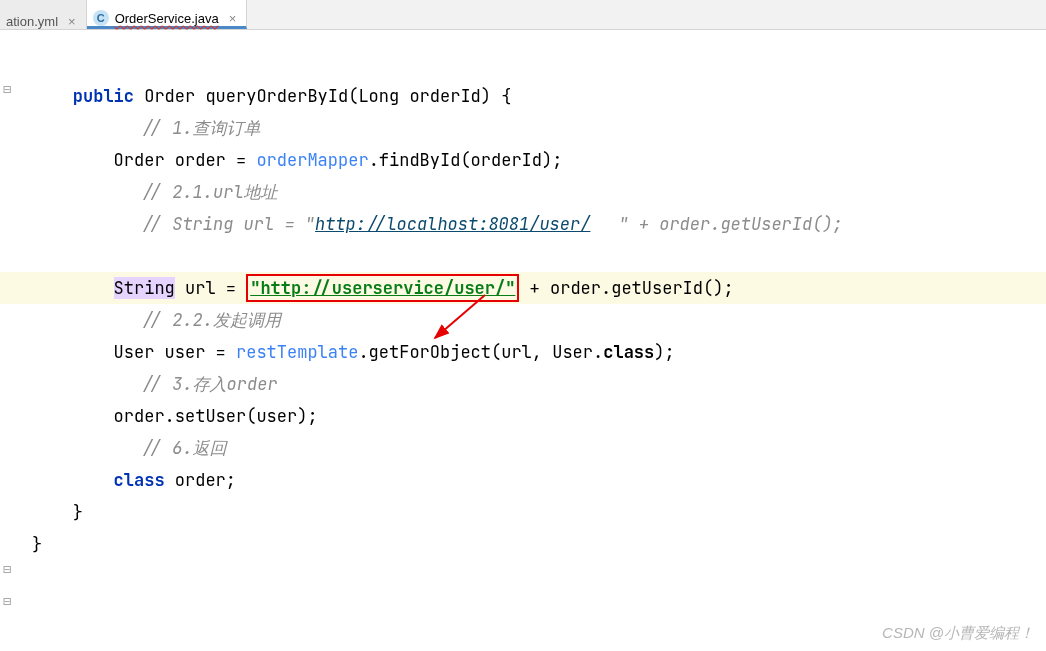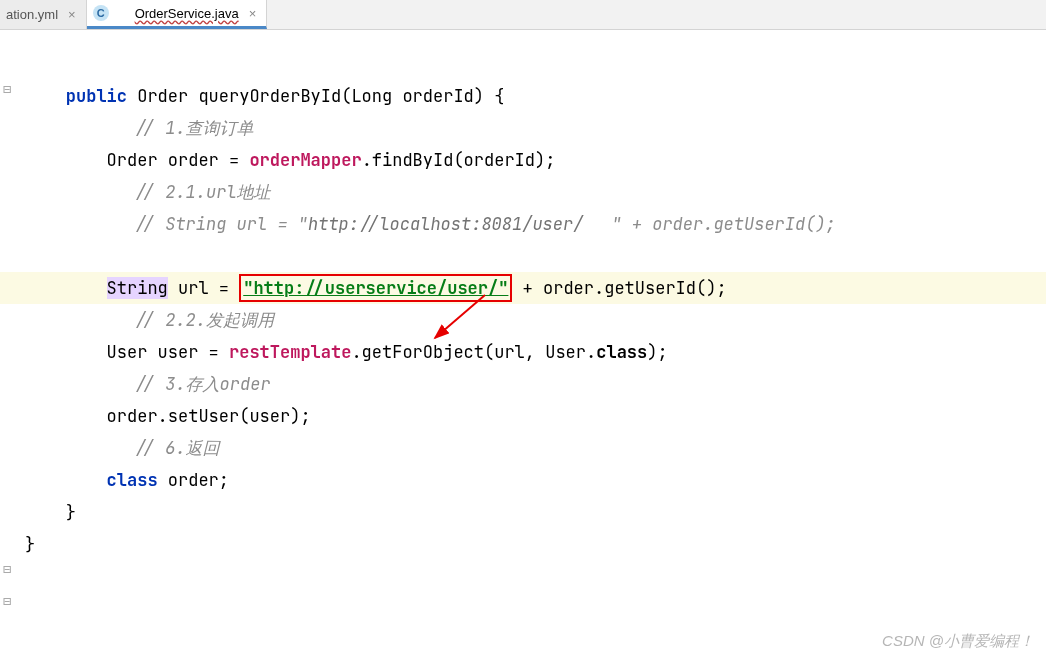--- a/index.html
+++ b/index.html
@@ -13,61 +13,60 @@
       position: relative;
     }
     .tabs {
       display: flex;
       background: #f2f2f2;
       border-bottom: 1px solid #d4d4d4;
       height: 30px;
     }
     .tab {
       display: flex;
-      align-items: center;
+      align-items: flex-end;
       padding: 0 10px 0 6px;
       gap: 6px;
       border-right: 1px solid #d4d4d4;
       color: #555;
       cursor: pointer;
       font-family: -apple-system, "Segoe UI", sans-serif;
       font-size: 13px;
     }
     .tab.inactive { background: #ececec; }
     .tab.active {
       background: #ffffff;
       border-bottom: 3px solid #4a88c7;
       color: #000;
     }
     .tab .wavy {
       text-decoration: underline wavy #c04040;
       text-underline-offset: 2px;
-      margin-left: 20px;
     }
     .tab .close { color: #888; margin-left: 4px; }
     .file-icon {
       width: 16px; height: 16px; border-radius: 50%;
       display: inline-flex; align-items: center; justify-content: center;
       font-size: 11px; font-weight: bold;
     }
     .file-icon.java { background: #c5e3f5; color: #2b6aa3; }
     .editor {
       padding: 18px 0 0 0;
       position: relative;
     }
     .line {
       white-space: pre;
       line-height: 32px;
-      padding-left: 25px;
+      padding-left: 32px;
       color: #000;
     }
     .kw { color: #0033b3; font-weight: bold; }
-    .field { color: #be185d; font-weight: bold; }
+    .field { color: #3b82f6; font-weight: normal; }
     .comment { color: #8c8c8c; font-style: italic; margin-left: 28px; }
-    .comment-link { color: #737373; font-style: italic; }
+    .comment-link { color: #0c4a6e; font-style: italic; text-decoration: underline; }
     .str { color: #067d17; font-weight: bold; }
     .link-str { text-decoration: underline; }
     .keyword-class { color: #000000; font-weight: bold; }
     .highlight-line { background: #fcfae3; }
     .sel-word { background: #e6d4ff; }
     .red-box {
       border: 2px solid #e60000;
       padding: 1px 2px;
     }
     .gutter-collapse {
@@ -81,21 +80,21 @@
     }
     .arrow-svg {
       position: absolute;
       left: 420px;
       top: 260px;
       pointer-events: none;
     }
     .watermark {
       position: absolute;
       right: 12px;
-      bottom: 0;
+      bottom: 8px;
       color: rgba(120,120,120,0.55);
       font-family: -apple-system, "Segoe UI", sans-serif;
       font-size: 15px;
       font-style: italic;
       pointer-events: none;
     }
   </style>
 </head>
 <body>
 

